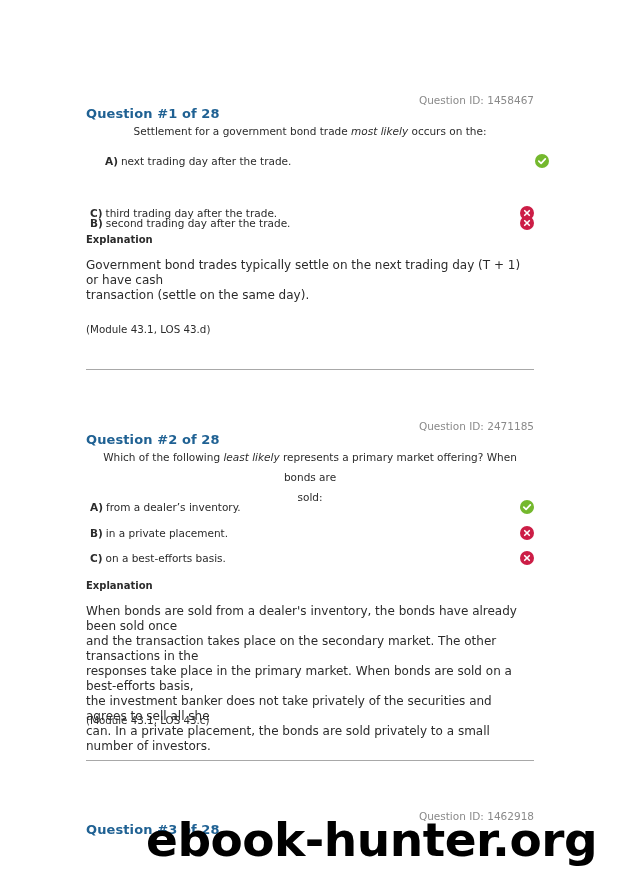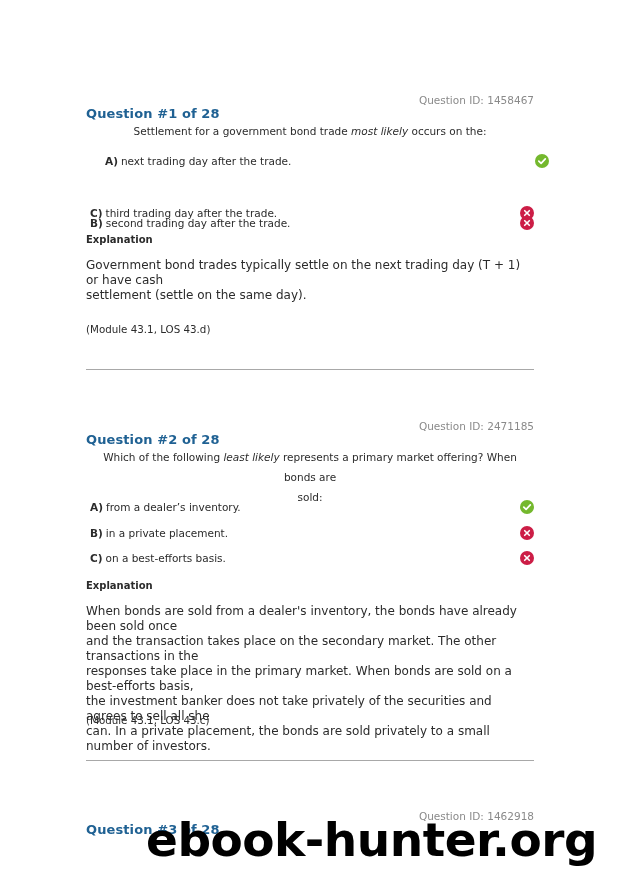--- a/index.html
+++ b/index.html
@@ -55,21 +55,21 @@
       <span class="mark bad">
           <svg width="14" height="14" viewBox="0 0 14 14">
             <path d="M4.7 4.7 L9.3 9.3 M9.3 4.7 L4.7 9.3" stroke="#fff" stroke-width="1.6" stroke-linecap="round"></path>
           </svg>
         </span>
     </div>
 
     <div class="exp-h" style="top:144px;">Explanation</div>
     <div class="exp" style="top:168px;">
       <div>Government bond trades typically settle on the next trading day (T + 1) or have cash</div>
-      <div>settlement (settle on the same day).</div>
+      <div>transaction (settle on the same day).</div>
     </div>
     <div class="ref" style="top:233px;">(Module 43.1, LOS 43.d)</div>
   </div>
 
   <div class="divider" style="top:369px;"></div>
 
   <div class="q" style="top:416px;">
     <div class="q-title">Question #2 of 28</div>
     <div class="q-id">Question ID: 2471185</div>
     <div class="stem" style="top:31px;">

